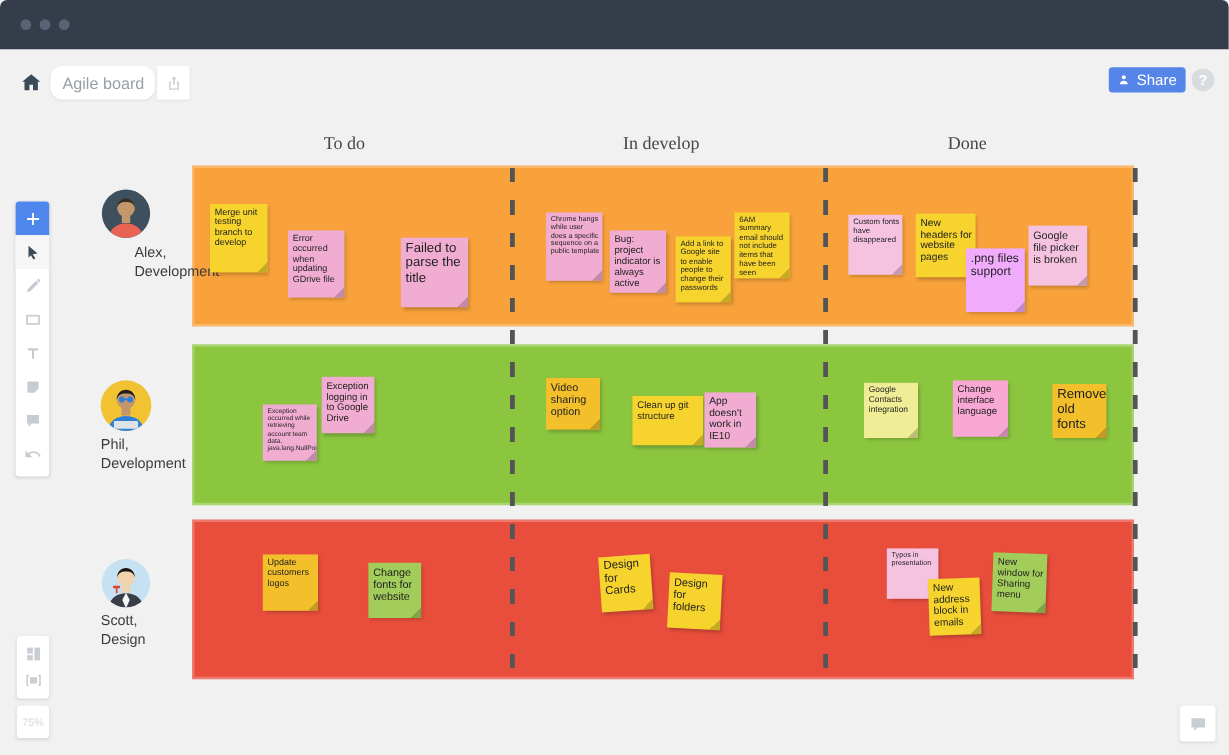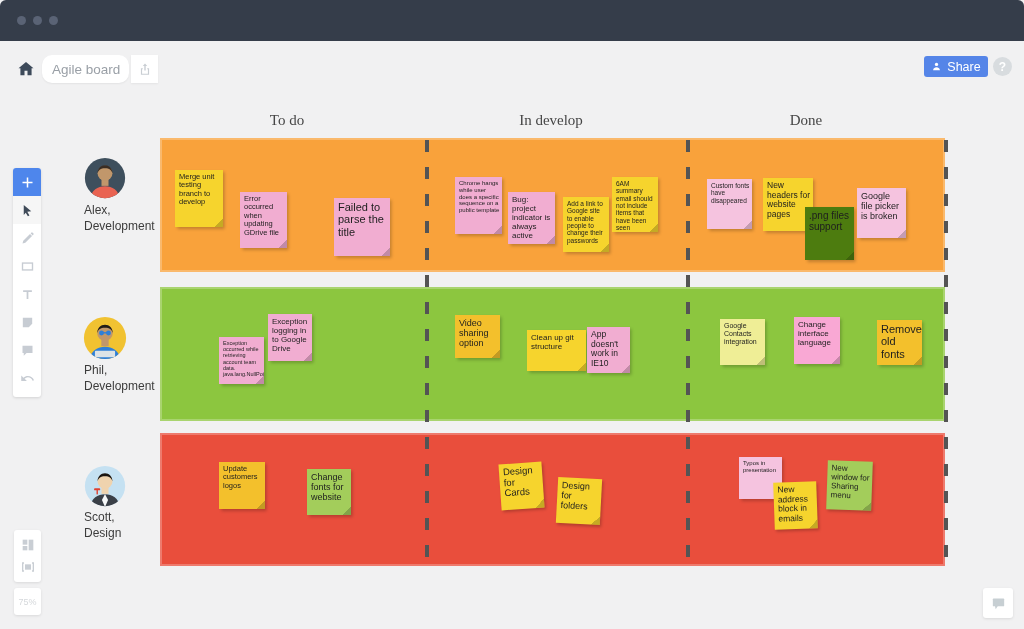--- a/index.html
+++ b/index.html
@@ -162,21 +162,21 @@
           <circle cx="24" cy="24" r="23"></circle>
         </clipPath>
         <circle cx="24" cy="24" r="23" fill="#3E4F5D"></circle>
         <g clip-path="url(#cp0)">
           <path d="M7 48c1.5-10 8.5-14.5 17-14.5S39.5 38 41 48z" fill="#E96352"></path>
           <rect x="20" y="24" width="8" height="9" fill="#C1976B"></rect>
           <circle cx="24" cy="18.5" r="8.5" fill="#C1976B"></circle>
           <path d="M15.5 18.5c0-5.2 3.8-9 8.5-9s8.5 3.8 8.5 9c-1.3-3.8-3.4-5.6-8.5-5.6s-7.2 1.8-8.5 5.6z" fill="#3A2D23"></path>
         </g>
       </svg></div>
-    <div class="row-label" style="top: 203px;">
+    <div class="row-label" style="top: 203px; margin-left: 28px;">
       <div>Alex,</div>
       <div>Development</div>
     </div>
     <div class="avatar" style="left: 83px; top: 316px;"><svg width="44" height="44" viewBox="0 0 48 48">
         <clipPath id="cp1">
           <circle cx="24" cy="24" r="23"></circle>
         </clipPath>
         <circle cx="24" cy="24" r="23" fill="#F1C231"></circle>
         <g clip-path="url(#cp1)">
           <path d="M7 48c1.5-10 8.5-14.5 17-14.5S39.5 38 41 48z" fill="#2E7FD9"></path>
@@ -216,21 +216,21 @@
 <div id="notes">
     <div class="note" style="left: 175px; top: 170px; width: 48px; height: 57px; font-size: 7.5px; background: rgb(246, 212, 45);">Merge unit testing branch to develop</div>
     <div class="note" style="left: 240px; top: 192px; width: 47px; height: 56px; font-size: 7.5px; background: rgb(241, 173, 209);">Error occurred when updating GDrive file</div>
     <div class="note" style="left: 334px; top: 198px; width: 56px; height: 58px; font-size: 11px; background: rgb(241, 173, 209);">Failed to parse the title</div>
     <div class="note" style="left: 455px; top: 177px; width: 47px; height: 57px; font-size: 6px; background: rgb(241, 173, 209);">Chrome hangs while user does a specific sequence on a public template</div>
     <div class="note" style="left: 508px; top: 192px; width: 47px; height: 52px; font-size: 8px; background: rgb(241, 173, 209);">Bug: project indicator is always active</div>
     <div class="note" style="left: 563px; top: 197px; width: 46px; height: 55px; font-size: 6.5px; background: rgb(246, 212, 45);">Add a link to Google site to enable people to change their passwords</div>
     <div class="note" style="left: 612px; top: 177px; width: 46px; height: 55px; font-size: 6.5px; background: rgb(246, 212, 45);">6AM summary email should not include items that have been seen</div>
     <div class="note" style="left: 707px; top: 179px; width: 45px; height: 50px; font-size: 6.5px; background: rgb(245, 195, 223);">Custom fonts have disappeared</div>
     <div class="note" style="left: 763px; top: 178px; width: 50px; height: 53px; font-size: 8.5px; background: rgb(246, 212, 45);">New headers for website pages</div>
-    <div class="note" style="left: 805px; top: 207px; width: 49px; height: 53px; font-size: 10px; background: #4d7c0f;">.png files support</div>
+    <div class="note" style="left: 805px; top: 207px; width: 49px; height: 53px; font-size: 10px; background: #f0abfc;">.png files support</div>
     <div class="note" style="left: 857px; top: 188px; width: 49px; height: 50px; font-size: 9px; background: rgb(245, 195, 223);">Google file picker is broken</div>
     <div class="note" style="left: 219px; top: 337px; width: 45px; height: 47px; font-size: 5.5px; background: rgb(241, 173, 209);">Exception occurred while retrieving account team data. java.lang.NullPointerException</div>
     <div class="note" style="left: 268px; top: 314px; width: 44px; height: 47px; font-size: 8px; background: rgb(241, 173, 209);">Exception logging in to Google Drive</div>
     <div class="note" style="left: 455px; top: 315px; width: 45px; height: 43px; font-size: 9px; background: rgb(243, 192, 44);">Video sharing option</div>
     <div class="note" style="left: 527px; top: 330px; width: 59px; height: 41px; font-size: 8px; background: rgb(246, 212, 45);">Clean up git structure</div>
     <div class="note" style="left: 587px; top: 327px; width: 43px; height: 46px; font-size: 8.5px; background: rgb(241, 173, 209);">App doesn't work in IE10</div>
     <div class="note" style="left: 720px; top: 319px; width: 45px; height: 46px; font-size: 7px; background: rgb(239, 238, 150);">Google Contacts integration</div>
     <div class="note" style="left: 794px; top: 317px; width: 46px; height: 47px; font-size: 8px; background: #f9a8d4;">Change interface language</div>
     <div class="note" style="left: 877px; top: 320px; width: 45px; height: 45px; font-size: 11px; background: rgb(243, 192, 44);">Remove old fonts</div>
     <div class="note" style="left: 219px; top: 462px; width: 46px; height: 47px; font-size: 7.5px; background: rgb(243, 192, 44);">Update customers logos</div>

